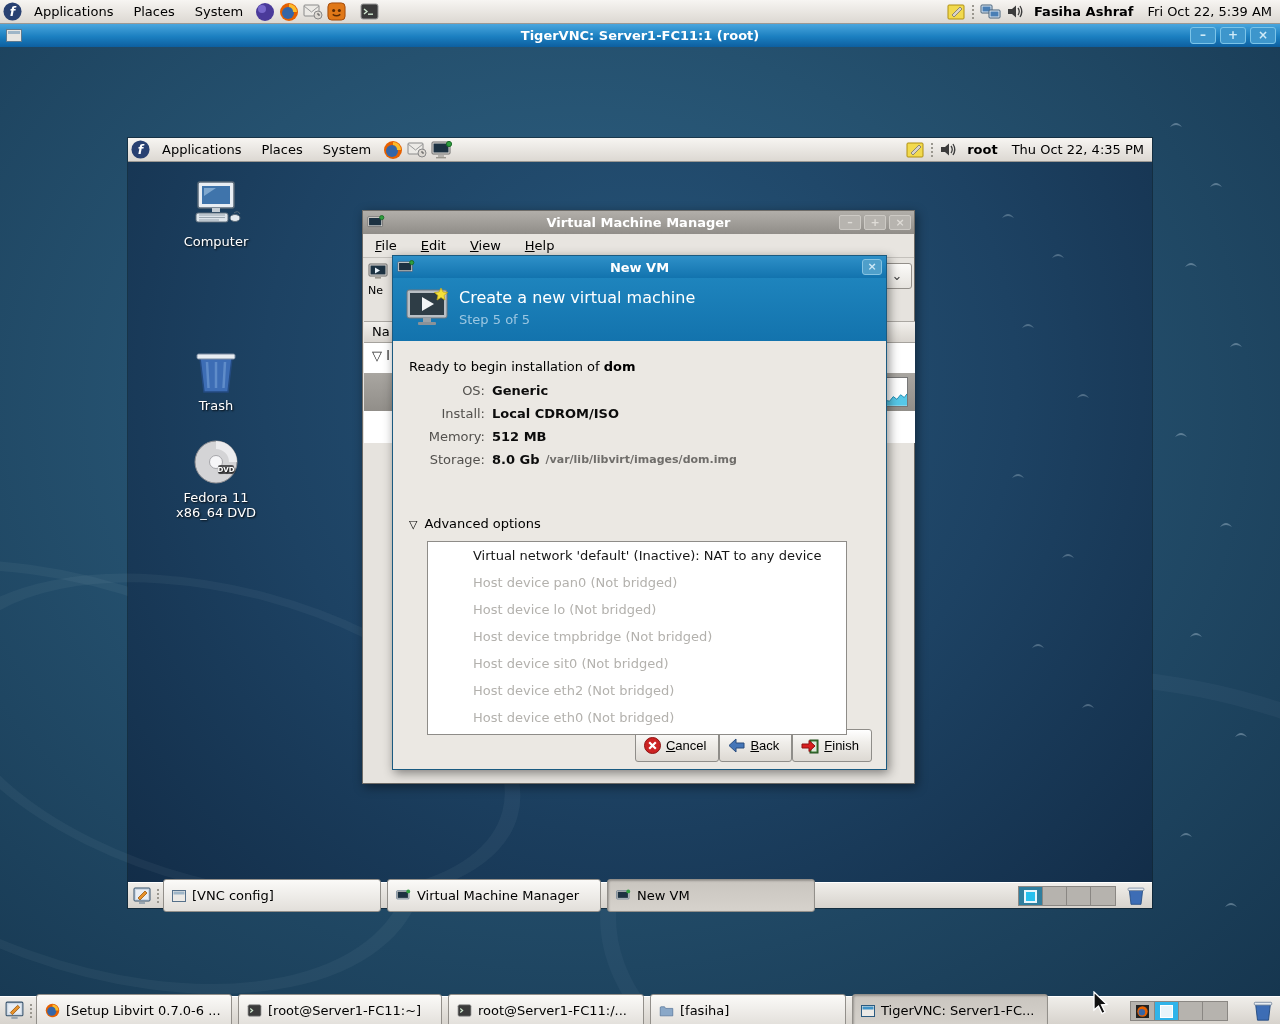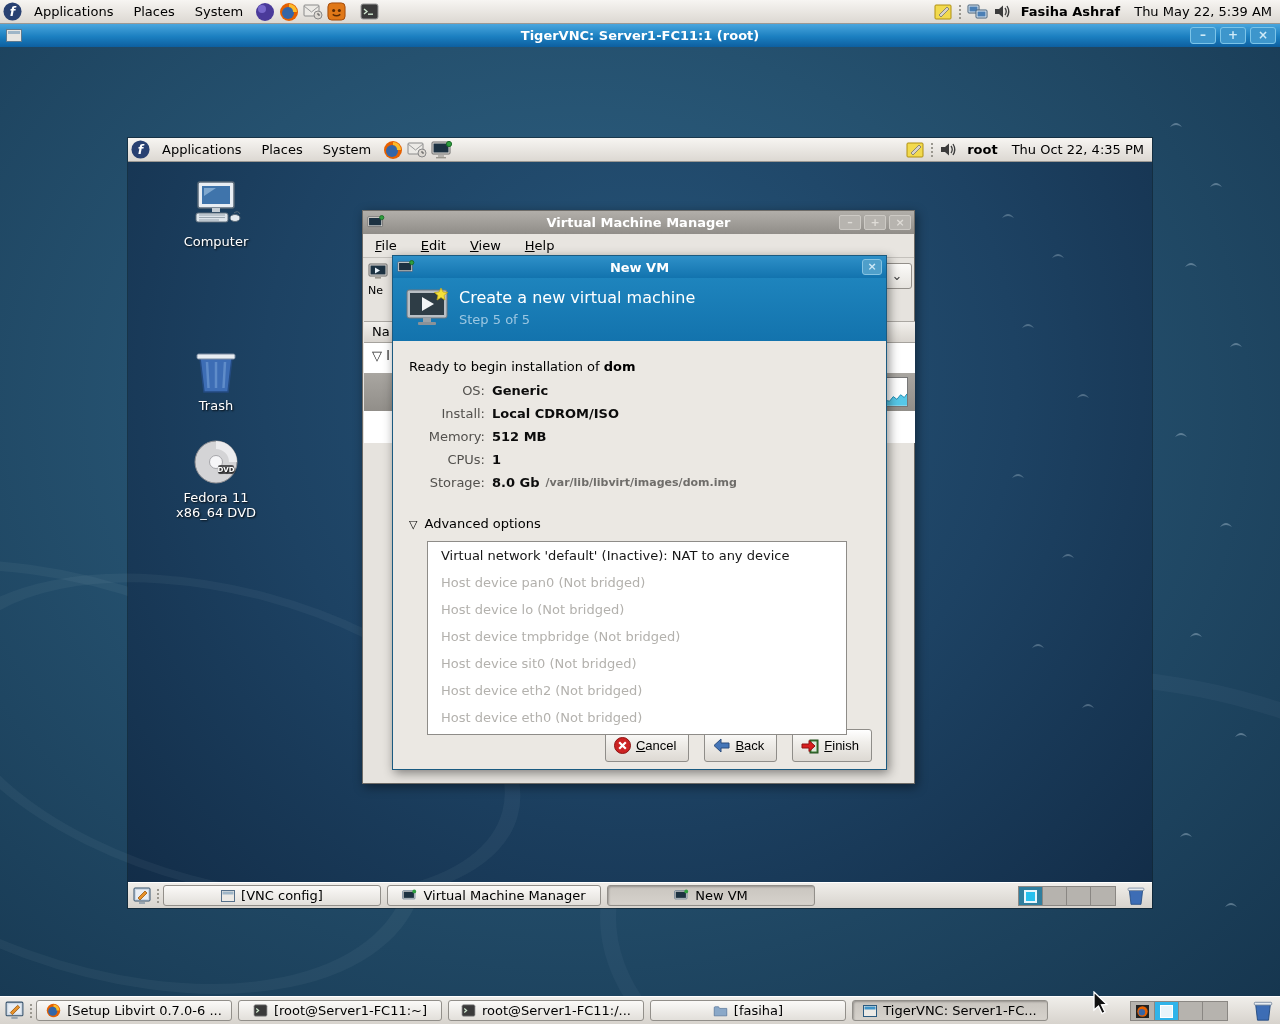--- a/index.html
+++ b/index.html
@@ -72,31 +72,31 @@
   #ready-line { position:absolute; left:16px; top:18px; }
   #summary { position:absolute; left:0px; top:38px; }
   .srow { display:flex; height:23px; align-items:center; }
   .srow .lab { width:92px; text-align:right; color:#52504d; }
   .srow .val { margin-left:7px; color:#0c0c0c; font-weight:600; }
   .srow .path { margin-left:6px; color:#6f6d6a; font-size:11px; font-weight:bold; }
   #advanced { position:absolute; left:16px; top:175px; }
   #advanced .tri { font-size:11px; margin-right:7px; }
   #netlist { position:absolute; left:34px; top:200px; width:420px; height:194px; background:#fff;
     border:1px solid #8e8c88; z-index:5; overflow:hidden; }
-  .netitem { height:27px; line-height:27px; padding-left:13px; color:#b3b1ad; white-space:nowrap; }
+  .netitem { height:27px; line-height:27px; padding-left:13px; color:#b3b1ad; white-space:nowrap;margin-left:32px; }
   .netitem.enabled { color:#161616; }
-  #nv-buttons { position:absolute; right:14px; top:388px; display:flex; gap:15px; z-index:1; }
+  #nv-buttons { position:absolute; right:14px; top:388px; display:flex; z-index:1; }
   .gtk-btn { height:33px; padding:0 12px 0 8px; display:flex; align-items:center; gap:5px;
     background:linear-gradient(#ffffff,#f0eeea 40%,#ddd9d3); border:1px solid #8f8d89; border-radius:3px; font-size:13px; }
 
   
   .taskbar { position:absolute; left:0; width:100%; background:linear-gradient(#f0eeea,#d7d3cd); border-top:1px solid #fff; display:flex; align-items:center; }
-  .task-btn { height:21px; display:flex; align-items:center; gap:6px; padding:0 8px;
+  .task-btn { height:33px; display:flex; align-items:center; gap:6px; padding:0 8px;
     background:linear-gradient(#fbfaf8,#e2dfda); border:1px solid #928f8a; border-radius:3px; margin-right:6px;
-    white-space:nowrap; overflow:hidden;justify-content:center; }
+    white-space:nowrap; overflow:hidden; }
   .task-btn.active { background:linear-gradient(#c9c5bf,#d6d2cc); box-shadow:inset 1px 1px 2px rgba(0,0,0,0.25); }
   .ws-switch { display:flex; height:20px; border:1px solid #8a8783; }
   .ws-cell { width:24px; height:100%; background:#b6b3ae; border-right:1px solid #8a8783; position:relative; }
   .ws-cell:last-child { border-right:none; }
   .ws-cell.active-inner { background:#2f7e9e; }
   .ws-cell.active-outer { background:#2fb4ea; }
   .ws-mini { position:absolute; top:3px; left:5px; width:13px; height:13px; }
 
   #cursor { position:absolute; left:1093px; top:991px; z-index:99; }
 </style>
@@ -150,21 +150,21 @@
       <rect x="1" y="2" width="11" height="8" rx="1" fill="#dfe8f0" stroke="#44607a"></rect>
         <rect x="2.5" y="3.5" width="8" height="5" fill="#4a7fb5"></rect>
       <rect x="9" y="7" width="11" height="8" rx="1" fill="#dfe8f0" stroke="#44607a"></rect>
         <rect x="10.5" y="8.5" width="8" height="5" fill="#4a7fb5"></rect>
     </svg>
     <svg class="pic" width="20" height="17" viewBox="0 0 20 17">
       <path d="M2 6 L6 6 L10 2.5 L10 14.5 L6 11 L2 11 Z" fill="#3c3c3c"></path>
       <path d="M12 5 Q14.5 8.5 12 12 M14 3 Q17.5 8.5 14 14" stroke="#3c3c3c" fill="none" stroke-width="1.3"></path>
     </svg>
     <span class="bolduser">Fasiha Ashraf</span>
-    <span class="clock">Thu May 22, 5:39 AM</span>
+    <span class="clock">Fri Oct 22, 5:39 AM</span>
   </div>
 
   <div id="vnc-titlebar">
     <span class="appicon"></span>
     <span class="ttl">TigerVNC: Server1-FC11:1 (root)</span>
     <div class="spacer"></div>
     <div class="tb-winbtn" style="z-index:2">–</div>
     <div class="tb-winbtn" style="z-index:2">+</div>
     <div class="tb-winbtn" style="z-index:2">×</div>
   </div>
@@ -348,24 +348,20 @@
             <span class="lab">OS:</span>
             <span class="val">Generic</span>
           </div>
           <div class="srow">
             <span class="lab">Install:</span>
             <span class="val">Local CDROM/ISO</span>
           </div>
           <div class="srow">
             <span class="lab">Memory:</span>
             <span class="val">512 MB</span>
-          </div>
-          <div class="srow">
-            <span class="lab">CPUs:</span>
-            <span class="val">1</span>
           </div>
           <div class="srow">
             <span class="lab">Storage:</span>
             <span class="val">8.0 Gb</span>
             <span class="path">/var/lib/libvirt/images/dom.img</span>
           </div>
         </div>
         <div id="advanced">
           <span class="tri">▽</span><span>Advanced options</span>
         </div>

